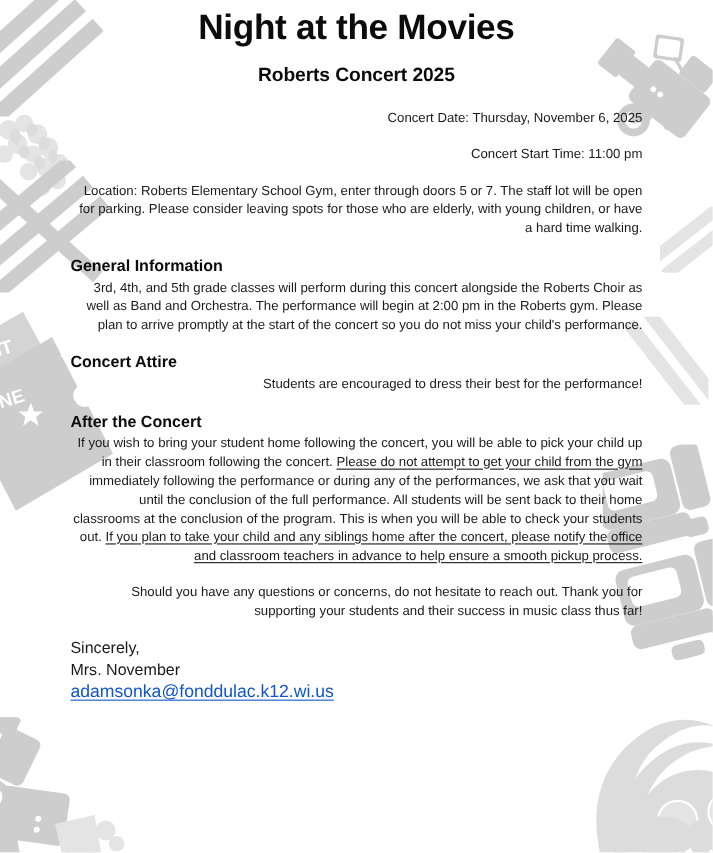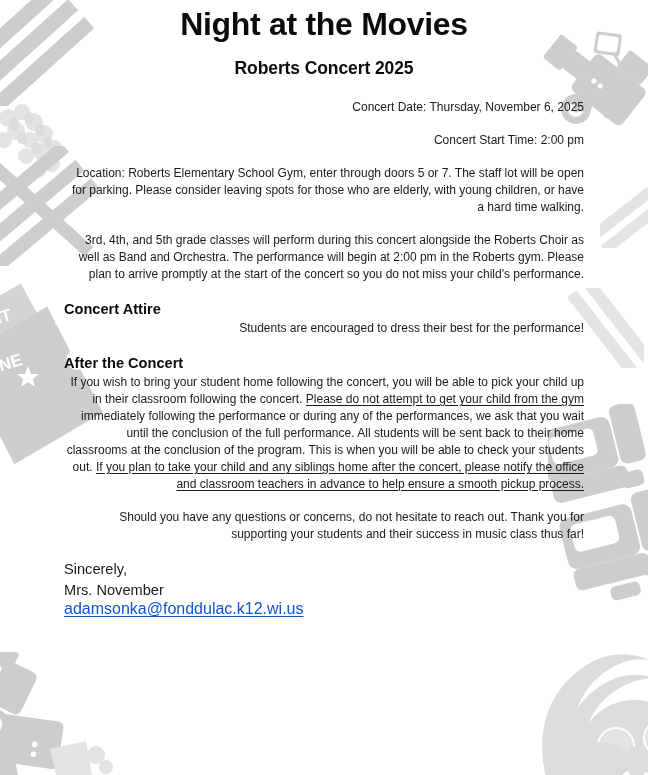--- a/index.html
+++ b/index.html
@@ -268,28 +268,29 @@
     <h1 class="doc-title">Night at the Movies</h1>
 
     <h2 class="doc-subtitle">Roberts Concert 2025</h2>
 
     <div class="spacer-lg"></div>
 
     <p class="body-block" style="margin:0">Concert Date: Thursday, November 6, 2025</p>
 
     <div class="spacer-md"></div>
 
-    <p class="body-block" style="margin:0">Concert Start Time: 2:00 pm</p>
+    <p class="body-block" style="margin:0">Concert Start Time: 11:00 pm</p>
 
     <div class="spacer-md"></div>
 
     <p class="body-block" style="margin:0">Location: Roberts Elementary School Gym, enter through doors 5 or 7. The staff lot will be open for parking. Please consider leaving spots for those who are elderly, with young children, or have a hard time walking.</p>
 
     <div class="spacer-md"></div>
 
+    <div class="section-heading">General Information</div>
     <p class="body-block" style="margin:0">3rd, 4th, and 5th grade classes will perform during this concert alongside the Roberts Choir as well as Band and Orchestra. The performance will begin at 2:00 pm in the Roberts gym. Please plan to arrive promptly at the start of the concert so you do not miss your child's performance.</p>
 
     <div class="spacer-md"></div>
 
     <div class="section-heading">Concert Attire</div>
     <p class="body-block" style="margin:0">Students are encouraged to dress their best for the performance!</p>
 
     <div class="spacer-md"></div>
 
     <div class="section-heading">After the Concert</div>

